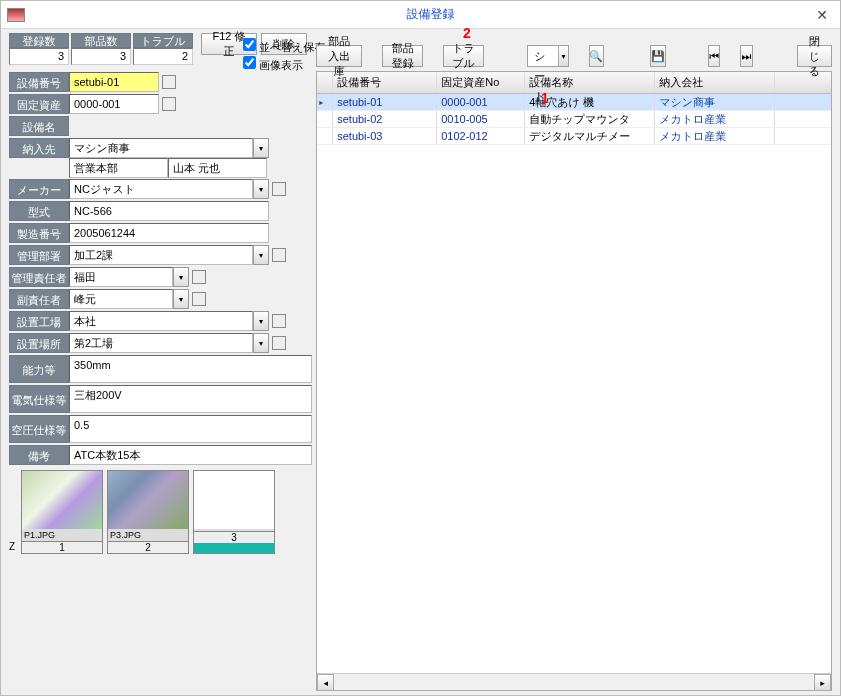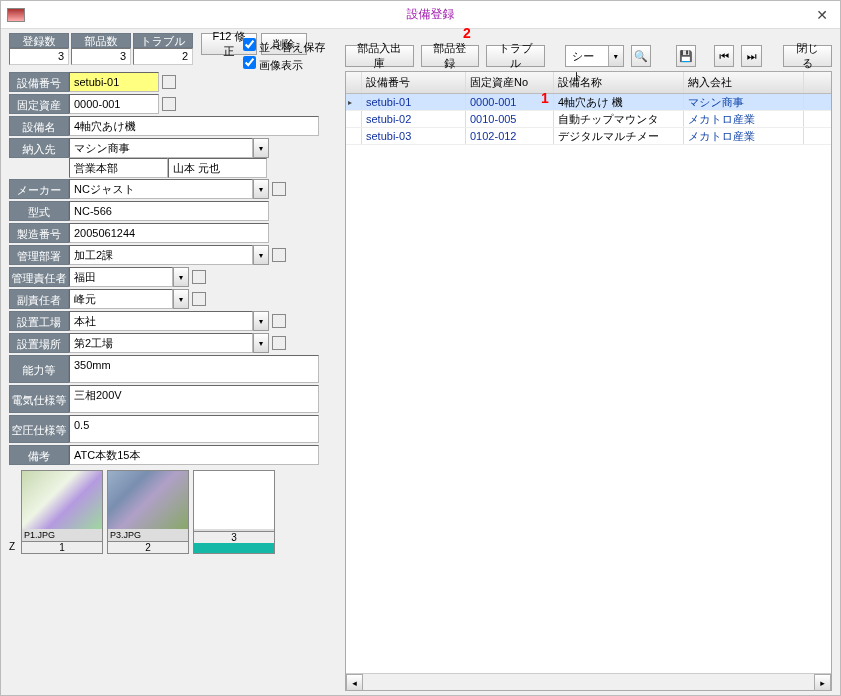--- a/index.html
+++ b/index.html
@@ -1,31 +1,31 @@
 <!DOCTYPE html>
 <html><head>
 <meta charset="utf-8">
 <style>
 * { box-sizing: border-box; margin: 0; padding: 0; font-family: "MS UI Gothic", "Meiryo", sans-serif; }
 body { background: #fff; width: 841px; height: 696px; overflow: hidden; }
 .window { width: 841px; height: 696px; border: 1px solid #bbb; position: relative; background: #f0f0f0; }
 .titlebar { height: 28px; background: #fff; border-bottom: 1px solid #ddd; display: flex; align-items: center; }
 .titlebar-icon { width: 18px; height: 14px; margin-left: 6px; background: linear-gradient(#a33, #faa); border: 1px solid #888; display: flex; align-items: center; justify-content: center; font-size: 8px; color: #fff; }
-.titlebar-title { flex: 1; text-align: center; font-size: 12px; color: #a21caf; padding-left: 32px; }
+.titlebar-title { flex: 1; text-align: center; font-size: 12px; color: #1d4ed8; padding-left: 32px; }
 .titlebar-close { width: 36px; height: 24px; display: flex; align-items: center; justify-content: center; font-size: 14px; color: #444; cursor: pointer; }
 .content { display: flex; height: calc(100% - 28px); }
 .left { width: 344px; padding: 4px 4px 4px 8px; overflow: hidden; }
 .right { flex: 1; padding: 4px 8px 4px 0; display: flex; flex-direction: column; position: relative; }
 .stat-row { display: flex; gap: 2px; margin-bottom: 2px; height: 32px; }
 .stat { width: 60px; display: flex; flex-direction: column; }
 .stat-head { background: #77848f; color: #fff; font-size: 11px; text-align: center; height: 15px; line-height: 15px; border: 1px solid #6e7a85; }
 .stat-val { border: 1px inset #ccc; background: #fff; font-size: 11px; text-align: right; padding: 0 4px; height: 17px; line-height: 15px; }
 .btn { background: linear-gradient(#fff, #e4e4e4); border: 1px solid #a0a0a0; font-size: 11px; padding: 0 8px; height: 22px; cursor: pointer; display: inline-flex; align-items: center; justify-content: center; }
 .toolbar-left { display: flex; gap: 4px; align-items: flex-start; margin-left: 6px; }
-.toolbar-right { display: flex; gap: 7px; align-items: center; margin-bottom: 4px; position: relative; padding-top: 12px; }
+.toolbar-right { display: flex; gap: 20px; align-items: center; margin-bottom: 4px; position: relative; padding-top: 12px; }
 .marker-1 { color: red; font-weight: bold; font-size: 14px; position: absolute; left: 540px; top: 89px; z-index: 10; }
 .marker-2 { color: red; font-weight: bold; font-size: 14px; position: absolute; left: 462px; top: 24px; z-index: 10; }
 .chk-opts { position: absolute; left: 242px; top: 37px; font-size: 11px; }
 .chk-opts label { display: block; height: 18px; }
 .form-row { display: flex; align-items: center; height: 22px; margin-bottom: 0; }
 .form-row.tall { height: 30px; }
 .flabel { width: 60px; background: #77848f; color: #fff; font-size: 11px; text-align: center; height: 20px; line-height: 20px; border: 1px solid #6e7a85; flex-shrink: 0; }
 .finput { border: 1px inset #bbb; background: #fff; font-size: 11px; height: 20px; line-height: 18px; padding: 0 4px; }
 .finput.yellow { background: #ffff80; }
 .sq { width: 14px; height: 14px; border: 1px solid #888; background: #eee; margin-left: 3px; cursor: pointer; }
@@ -104,21 +104,20 @@
             <div class="finput yellow" style="width:90px">setubi-01</div>
             <div class="sq"></div>
           </div>
         <div class="form-row">
             <div class="flabel">固定資産No</div>
             <div class="finput" style="width:90px">0000-001</div>
             <div class="sq"></div>
           </div>
         <div class="form-row">
             <div class="flabel">設備名</div>
-            <div class="finput" style="width:250px">4軸穴あけ機</div>
           </div>
         <div class="form-row">
             <div class="flabel">納入先</div>
             <div class="finput" style="width:184px">マシン商事</div>
             <div class="combo-btn">▾</div>
           </div>
         <div class="sub-row">
             <div class="finput">営業本部</div>
             <div class="finput">山本 元也</div>
           </div>

